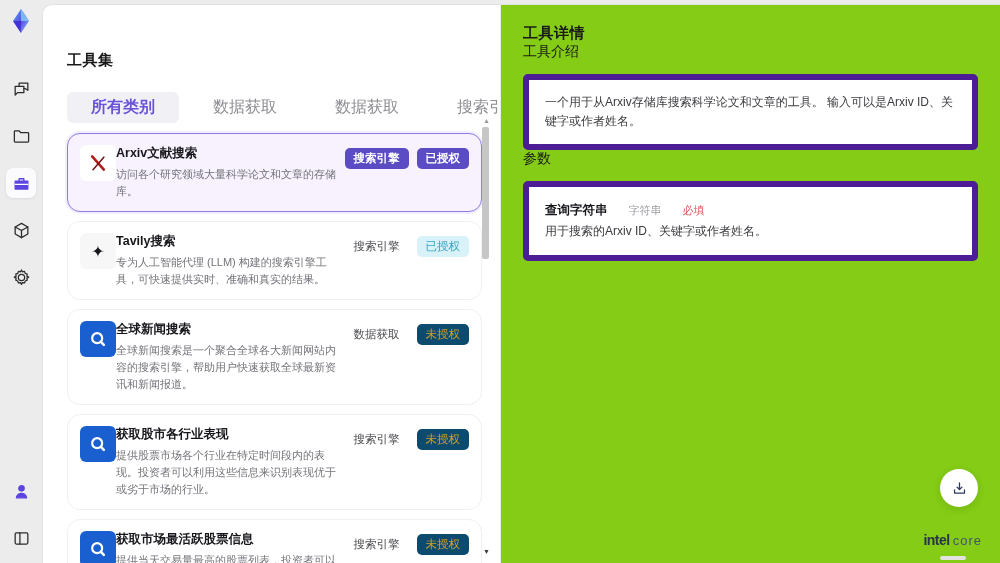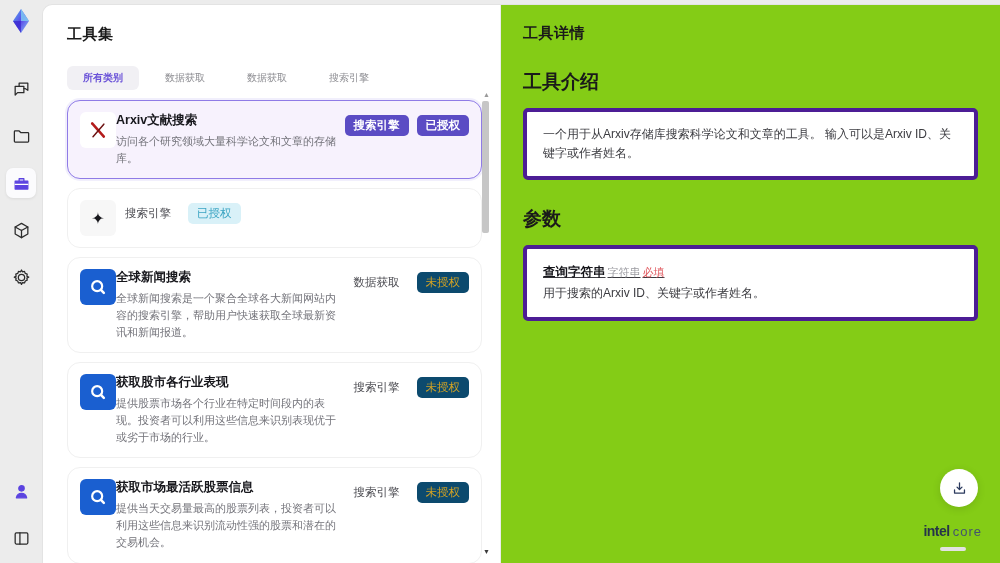--- a/index.html
+++ b/index.html
@@ -18,24 +18,24 @@
   .rail-btn.active { background:#fbfbfd; box-shadow:0 1px 3px rgba(0,0,0,.08); }
   .rail-btn.active svg { stroke:#5b43e0; fill:#5b43e0; }
   .rail-spacer { flex:1; }
   .rail-btn.user svg { stroke:#5b43e0; fill:#5b43e0; }
   .rail-btn.panel { margin-bottom:0; }
 
   
   .surface { flex:1; margin-top:4px; background:#fff; border-top-left-radius:10px; border:1px solid #e3e3e3; border-right:none; border-bottom:none; display:flex; overflow:hidden; }
 
   
-  .list-pane { width:457px; flex:0 0 457px; padding:20px 0 0 24px; position:relative; }
+  .list-pane { width:457px; flex:0 0 457px; padding:20px 0 0 24px; position:relative;margin-top:26px; }
   .page-title { font-size:15px; font-weight:bold; letter-spacing:.5px; }
   .tabs { display:flex; align-items:center; gap:10px; margin-top:22px; }
-  .tab { font-size:10px; color:#8e8e93; padding:5px 16px; border-radius:6px; cursor:pointer; white-space:nowrap; }
+  .tab { font-size:16px; color:#8e8e93; padding:5px 24px; border-radius:6px; cursor:pointer; white-space:nowrap; }
   .tab.active { background:#f1f0f4; color:#6a52d8; font-weight:bold; }
   .cards { margin-top:10px; width:415px; display:flex; flex-direction:column; gap:9px; }
   .card { background:#fff; border:1px solid #f0f0f0; border-radius:13px; padding:11px 12px; display:flex; gap:0; cursor:pointer; }
   .card.selected { background:#f7f2fd; border:1.5px solid #8f7be6; box-shadow:0 0 0 2px rgba(143,123,230,.12); }
   .card-icon { width:36px; height:36px; flex:0 0 36px; border-radius:6px; background:#f7f7f7; display:flex; align-items:center; justify-content:center; font-size:17px; }
   .card.selected .card-icon { background:#fff; }
   .card-icon.blue { background:#1a5fd0; }
   .card-body { flex:1; min-width:0; }
   .card-title { font-size:12.5px; font-weight:bold; color:#17171c; }
   .card-desc { font-size:11px; color:#73737a; line-height:1.55; margin-top:4px; }
@@ -47,32 +47,32 @@
 
   
   .scrollbar { position:absolute; right:9px; top:84px; bottom:6px; width:10px; }
   .sb-up { position:absolute; top:2px; left:2px; font-size:7px; color:#9a9a9a; }
   .sb-thumb { position:absolute; top:12px; left:1px; width:7px; height:132px; background:#c6c6c6; border-radius:2px; }
   .sb-down { position:absolute; bottom:2px; left:2px; font-size:7px; color:#3a3a3a; }
 
   
   .details-pane { flex:1; background:#84cc16; border-left:1px solid #ececec; padding:19px 22px; position:relative; }
   .details-title { font-size:15px; font-weight:bold; letter-spacing:.5px; }
-  .section-h { font-size:19px; font-weight:bold; margin-top:26px; }
-  .panel-box { background:#fff; border:4px solid #4c1d95; border-radius:5px; padding:13px 16px; margin-top:13px; font-size:12px; color:#3c3c41; line-height:1.6; }
-  .param-head { display:flex; align-items:baseline; gap:2px;text-decoration:underline; }
+  .section-h { font-size:14px; font-weight:normal; }
+  .panel-box { background:#fff; border:6px solid #4c1d95; border-radius:5px; padding:13px 16px; margin-top:13px; font-size:12px; color:#3c3c41; line-height:1.6; }
+  .param-head { display:flex; align-items:baseline; gap:21px; }
   .param-name { font-size:12.5px; font-weight:bold; color:#17171c; }
   .param-type { font-size:11px; color:#9a9aa0; }
   .param-req { font-size:11px; color:#e0565c; }
   .param-desc { margin-top:2px; font-size:12px; color:#3c3c41; }
 
   
   .fab { position:absolute; right:22px; bottom:56px; width:38px; height:38px; border-radius:50%; background:#fff; box-shadow:0 2px 8px rgba(0,0,0,.12); display:flex; align-items:center; justify-content:center; cursor:pointer; }
   .fab svg { width:17px; height:17px; stroke:#2b3a5e; fill:none; stroke-width:1.8; stroke-linecap:round; stroke-linejoin:round; }
-  .brand { position:absolute; right:18px; bottom:18px; text-align:center; line-height:1; }
+  .brand { position:absolute; right:18px; bottom:9px; text-align:center; line-height:1; }
   .brand .b1 { font-weight:bold; font-size:14px; color:#263449; letter-spacing:-.5px; }
   .brand .b2 { font-size:13px; color:#44546e; letter-spacing:1px; margin-left:3px; }
   .brand .b3 { display:block; margin-top:3px; height:4px; }
   .brand .b3 span { display:inline-block; width:26px; height:4px; background:#e2e2e2; border-radius:2px; }
 </style>
 </head>
 <body>
 
 <div class="app">
 
@@ -164,20 +164,24 @@
     <div class="card-tags">
       <span class="tag tag-category filled">搜索引擎</span>
       <span class="tag tag-auth filled">已授权</span>
     </div>
   </div>
 
   <div class="card">
     <div class="card-icon">
               <span style="color:#17171c;font-size:16px;">✦</span>
             </div>
+    <div class="card-body">
+      <div class="card-title">Tavily搜索</div>
+      <div class="card-desc">专为人工智能代理 (LLM) 构建的搜索引擎工具，可快速提供实时、准确和真实的结果。</div>
+    </div>
     <div class="card-tags">
       <span class="tag tag-category">搜索引擎</span>
       <span class="tag tag-auth cyan">已授权</span>
     </div>
   </div>
 
   <div class="card">
     <div class="card-icon blue">
               <svg width="20" height="20" viewBox="0 0 24 24">
                 <circle cx="11" cy="11" r="6" fill="none" stroke="#fff" stroke-width="2.6"></circle>

